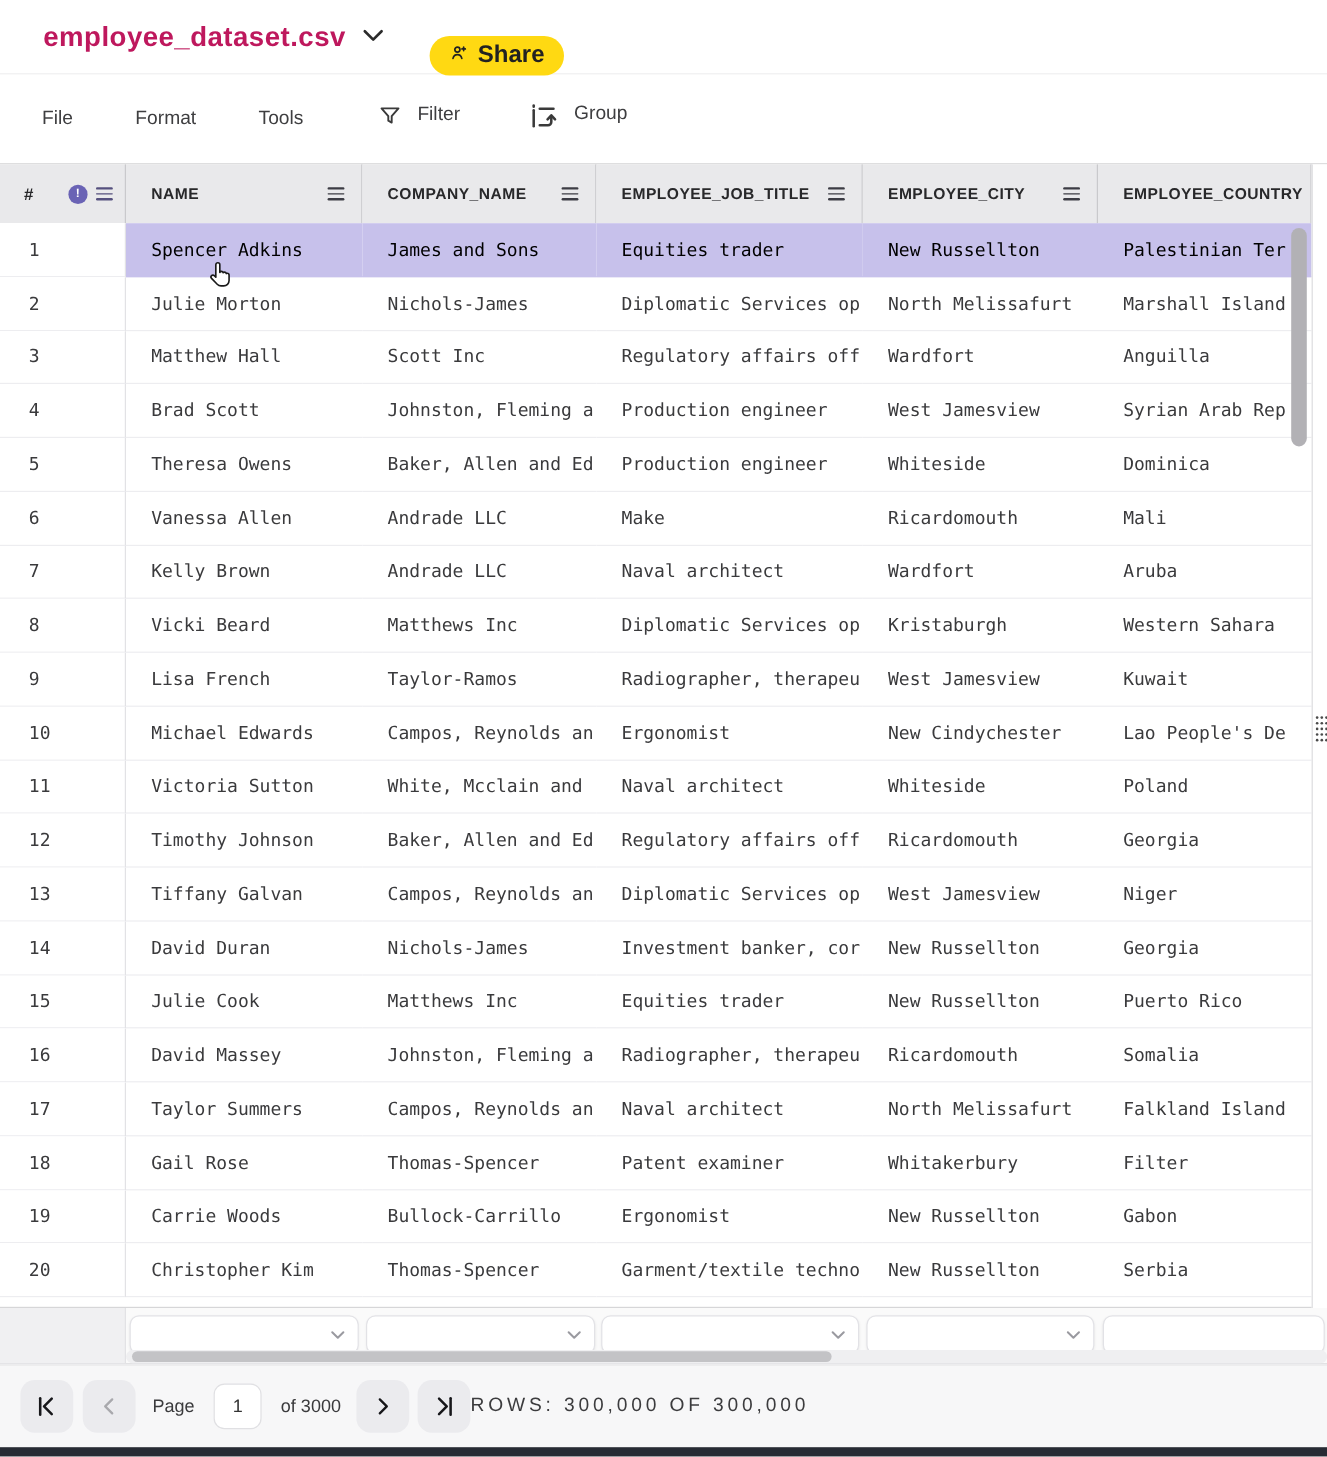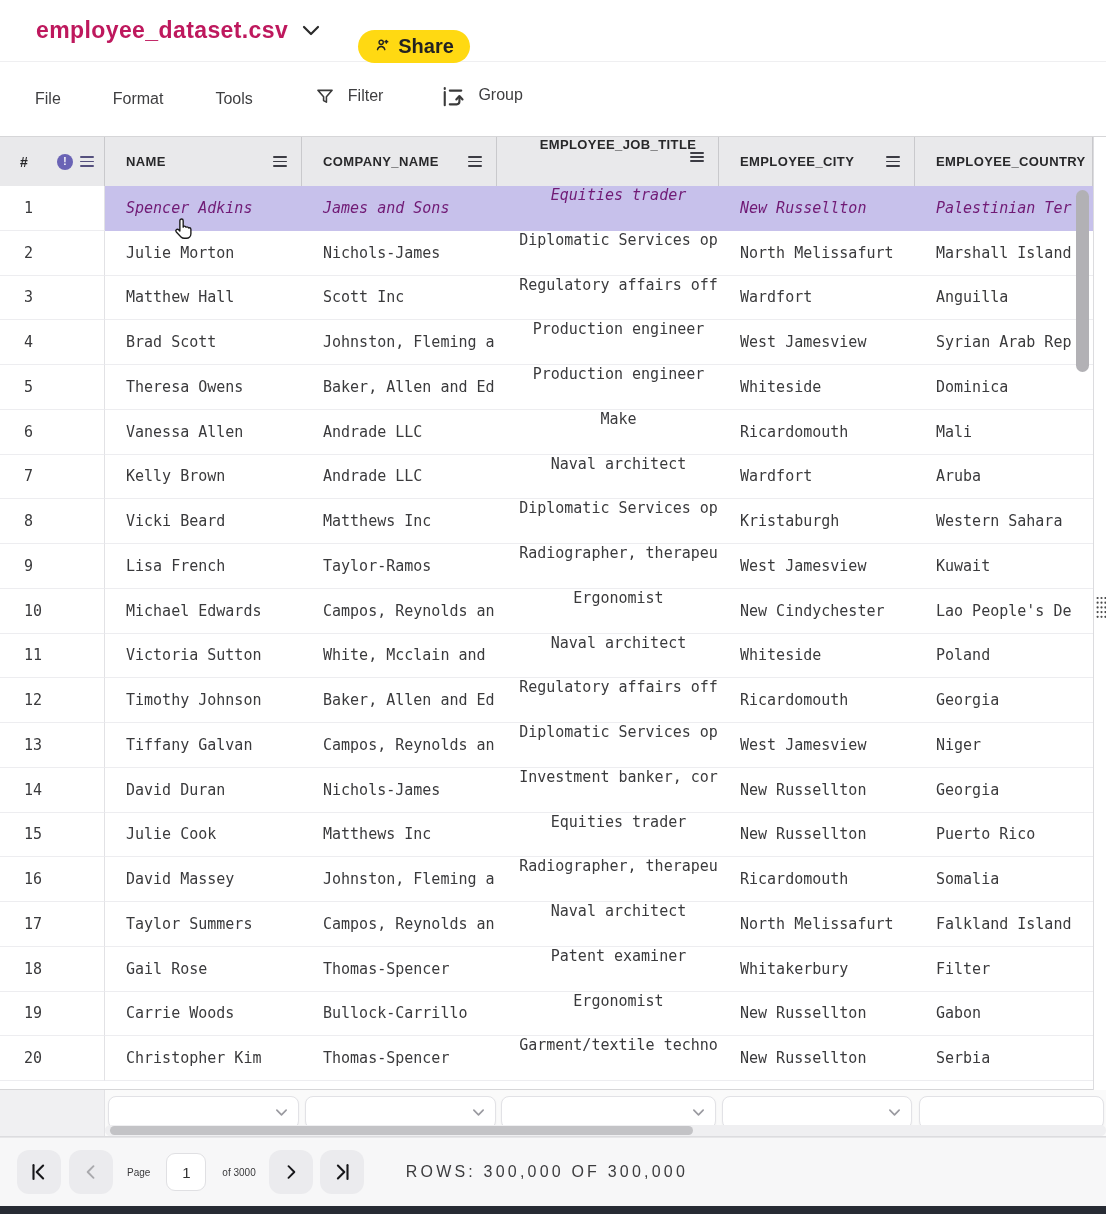--- a/index.html
+++ b/index.html
@@ -31,30 +31,30 @@
   .th-num .hash{font-size:14px;}
   .th-icons{margin-left:auto;display:flex;align-items:center;gap:7px;}
   .info-dot{width:16px;height:16px;border-radius:50%;background:var(--info-purple,#6A63B5);color:#fff;
       font-size:10px;font-weight:700;display:flex;align-items:center;justify-content:center;cursor:pointer;}
   .burger{display:flex;flex-direction:column;gap:2.4px;cursor:pointer;margin-left:auto;margin-right:14px;}
   .burger span{display:block;width:14px;height:1.8px;background:#3c3c44;border-radius:1px;}
   .burger.purple span{background:#55507e;}
   .burger.inhead{margin:0;}
 
   .col-num{width:105px;} .col-name{width:197px;} .col-company{width:195px;}
-  .col-job{width:222px;flex-direction:column;} .col-city{width:196px;} .col-country{width:178px;}
+  .col-job{width:222px;} .col-city{width:196px;} .col-country{width:178px;}
 
   .tbody{position:absolute;top:49px;left:0;width:1093px;}
   .trow{display:flex;height:44.75px;}
   .cell{display:flex;align-items:center;box-sizing:border-box;white-space:nowrap;overflow:hidden;
         font-family:"DejaVu Sans Mono","Liberation Mono",monospace;font-size:15px;color:#3a3a3c;
         border-bottom:1px solid #ededf0;cursor:default;}
   .c-num{padding-left:24px;border-right:1px solid #e2e2e5;background:#fff;}
   .c-data{padding-left:21px;}
-  .trow.selected .c-data{background:var(--row-selected,#C7C1EB);color:#701a75;border-bottom-color:var(--row-selected,#C7C1EB);font-style:italic;}
+  .trow.selected .c-data{background:var(--row-selected,#C7C1EB);color:#000000;border-bottom-color:var(--row-selected,#C7C1EB);}
 
   .gutter{position:absolute;top:0;right:0;width:13px;height:953px;border-left:1px solid #dcdcdf;background:#fff;box-sizing:border-box;}
   .vthumb{position:absolute;top:54px;left:1076px;width:13px;height:182px;background:#b2b1b5;border-radius:7px;cursor:pointer;}
   .grip{position:absolute;left:1096px;top:460px;cursor:grab;}
 
   
   .filterbar{position:absolute;top:1090px;left:0;width:1106px;height:47px;background:#fafafa;
         border-bottom:1px solid #dcdcdf;box-sizing:border-box;}
   .filter-numcell{position:absolute;left:0;top:0;width:105px;height:100%;background:#f0f0f2;border-right:1px solid #e2e2e5;box-sizing:border-box;}
   .fsel{position:absolute;top:6px;height:33px;background:#fff;border:1px solid #e2e2e6;border-radius:8px;
@@ -62,27 +62,27 @@
         padding-right:10px;box-sizing:border-box;cursor:pointer;}
   .htrack{position:absolute;left:105px;top:35px;width:1001px;height:11px;background:#efeff1;border-radius:6px;}
   .hthumb{position:absolute;left:110px;top:36px;width:583px;height:9px;background:#c3c3c6;border-radius:5px;cursor:pointer;}
 
   
   .pagebar{position:absolute;top:1137px;left:0;width:1106px;height:69px;background:#f7f7f8;
         border-top:1px solid #e6e6e8;display:flex;align-items:center;padding-left:17px;box-sizing:border-box;}
   .pbtn{width:44px;height:44px;border-radius:12px;background:#ebebee;display:flex;align-items:center;
         justify-content:center;border:none;cursor:pointer;padding:0;}
   .pb-first{margin-right:8px;} .pb-prev{margin-right:14px;}
-  .plabel{font-size:10px;color:#3a3a3c;}
+  .plabel{font-size:15px;color:#3a3a3c;}
   .lbl-page{margin-right:16px;}
   .pinput{width:34px;height:34px;border:1px solid #e0e0e3;border-radius:9px;text-align:center;
         font-size:15px;color:#333;background:#fff;margin-right:16px;font-family:"Liberation Sans",sans-serif;}
   .lbl-of{margin-right:13px;}
   .pb-next{margin-right:7px;} .pb-last{margin-right:0;}
-  .rows-status{margin-left:42px;font-size:16px;letter-spacing:3.2px;color:#3c3c3e;font-weight:500;}
+  .rows-status{font-size:16px;letter-spacing:3.2px;color:#3c3c3e;font-weight:500;}
 
   .bottombar{position:absolute;top:1206px;left:0;width:1106px;height:8px;background:#272b34;}
 
   .cursor{position:absolute;left:171px;top:216px;z-index:6;pointer-events:none;}
 </style>
 </head>
 <body>
 
 <div class="screen">
 

